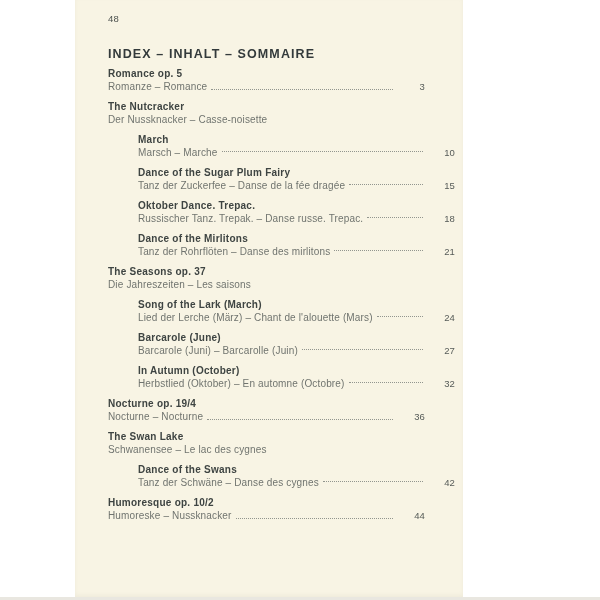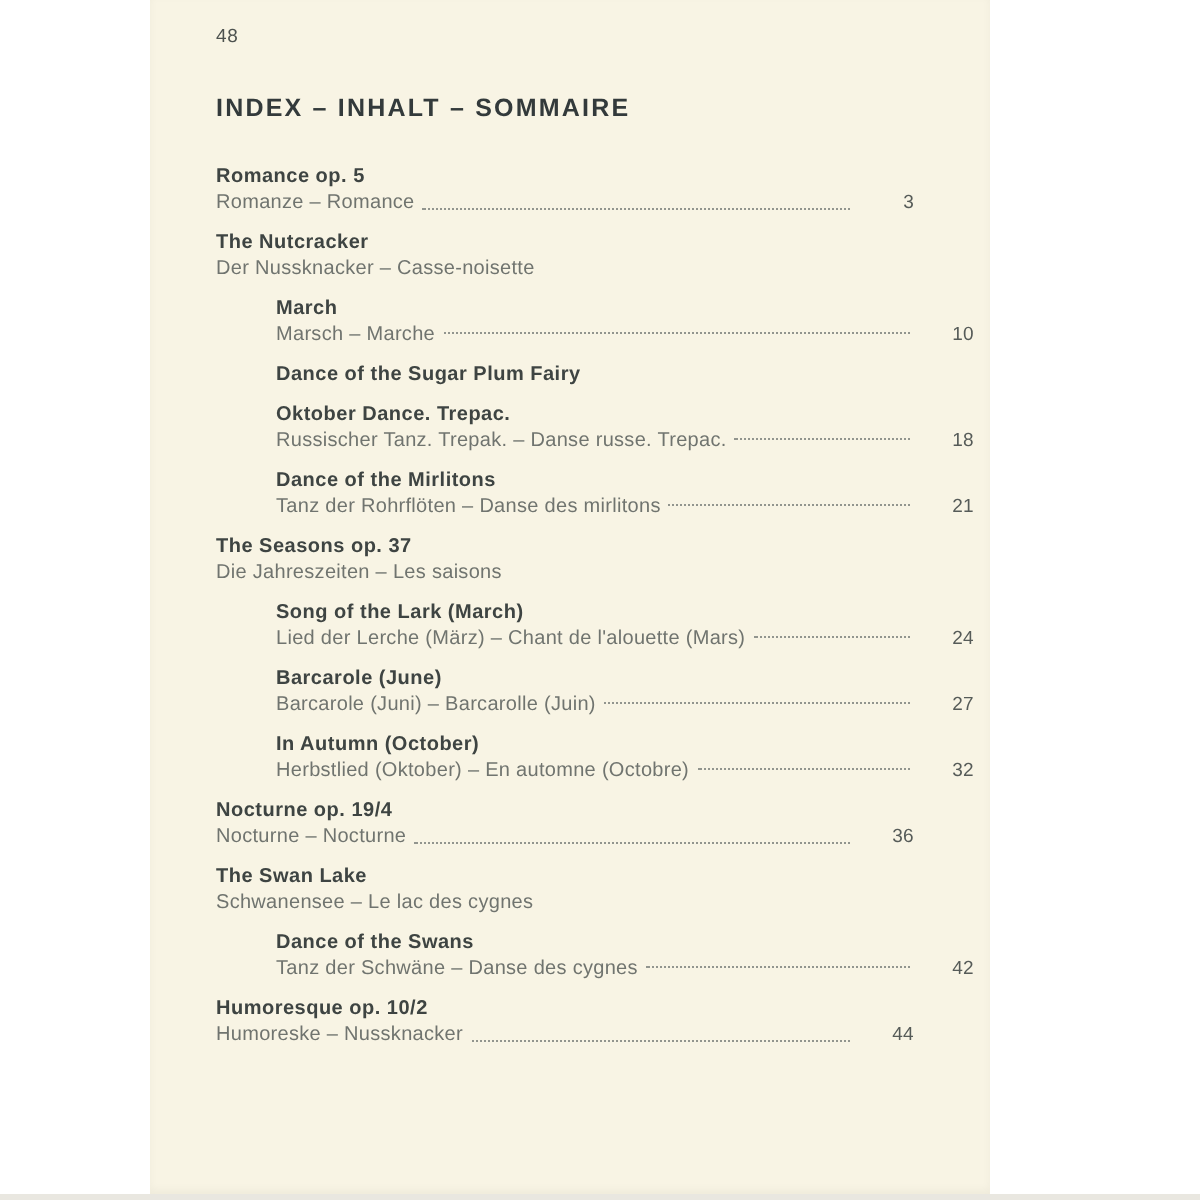--- a/index.html
+++ b/index.html
@@ -10,21 +10,21 @@
     background: #ffffff;
     font-family: "Liberation Sans", sans-serif;
     overflow: hidden;
   }
   .stage { position: relative; width: 600px; height: 600px; }
 
   .paper {
     position: absolute;
     left: 75px;
     top: 0;
-    width: 420px;
+    width: 388px;
     height: 597px;
     background: #f8f4e4;
     box-shadow: inset 0 -2px 4px rgba(0,0,0,0.04);
   }
   .bottom-edge {
     position: absolute;
     left: 0;
     top: 597px;
     width: 600px;
     height: 3px;
@@ -47,21 +47,21 @@
     margin: 23px 0 0 0;
     text-align: left;
     font-size: 12.5px;
     line-height: 15px;
     font-weight: bold;
     letter-spacing: 1.1px;
     color: #333a3b;
     white-space: nowrap;
   }
 
-  .toc { margin-top: 20px; }
+  .toc { margin-top: 5px; }
 
   .entry { margin-bottom: 7px; }
   .entry.indent { margin-left: 30px; }
 
   .entry-title {
     font-size: 10px;
     line-height: 13px;
     font-weight: bold;
     letter-spacing: 0.25px;
     color: #3e4442;
@@ -124,20 +124,25 @@
           <div class="entry indent">
     <div class="entry-title">March</div>
     <div class="entry-sub-row">
       <span class="sub-text">Marsch – Marche</span>
       <span class="leader"></span>
       <span class="pg">10</span>
     </div>
   </div>
           <div class="entry indent">
     <div class="entry-title">Dance of the Sugar Plum Fairy</div>
+    <div class="entry-sub-row">
+      <span class="sub-text">Tanz der Zuckerfee – Danse de la fée dragée</span>
+      <span class="leader"></span>
+      <span class="pg">15</span>
+    </div>
   </div>
           <div class="entry indent">
     <div class="entry-title">Oktober Dance. Trepac.</div>
     <div class="entry-sub-row">
       <span class="sub-text">Russischer Tanz. Trepak. – Danse russe. Trepac.</span>
       <span class="leader"></span>
       <span class="pg">18</span>
     </div>
   </div>
           <div class="entry indent">

